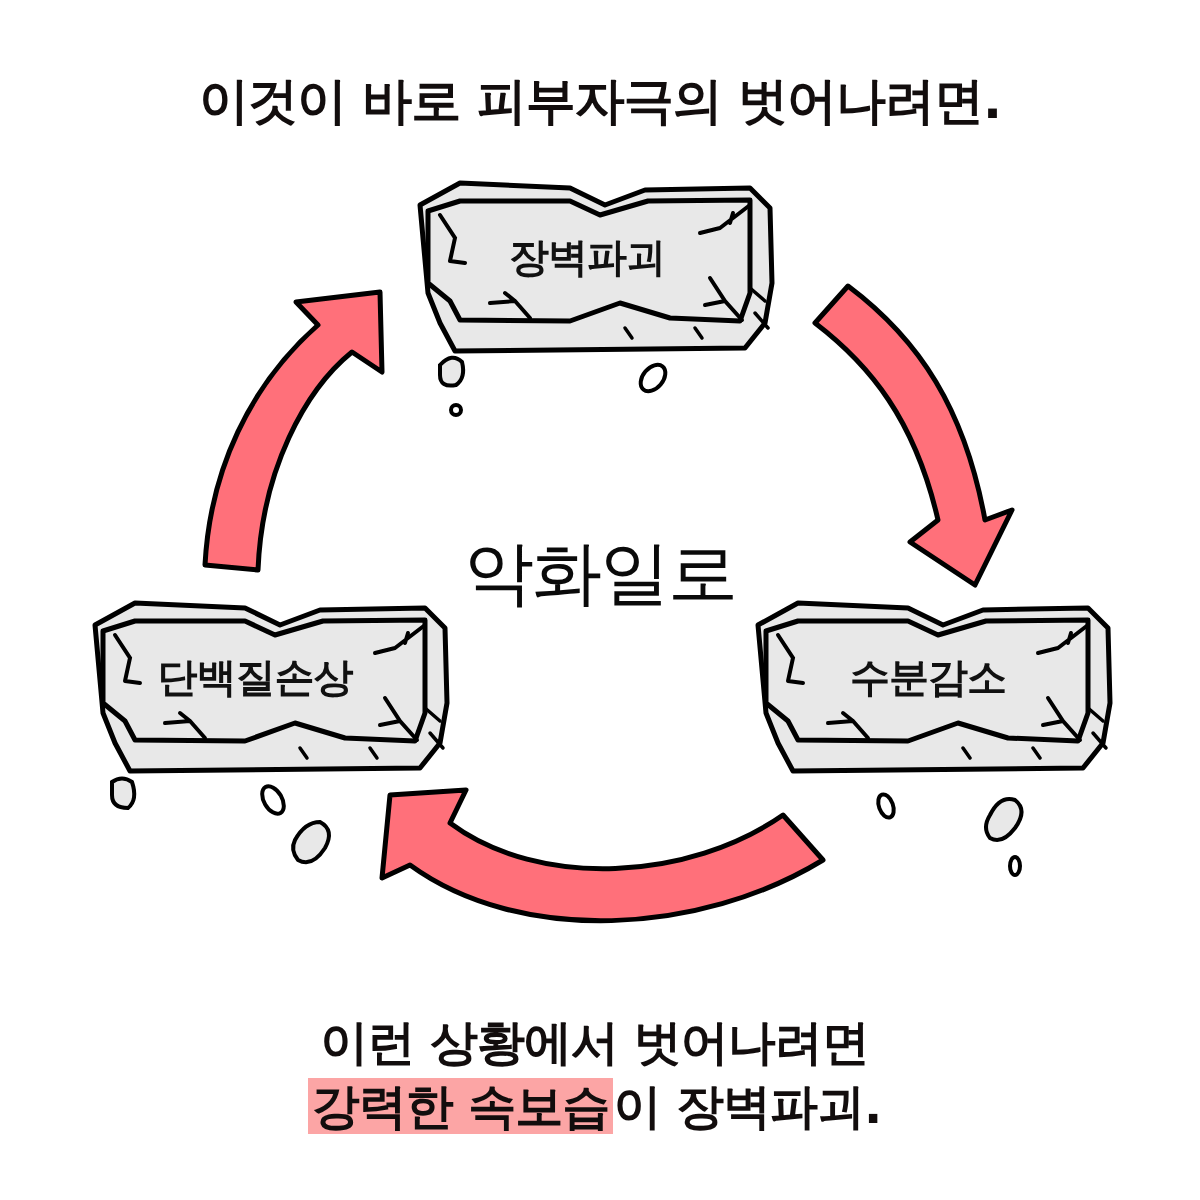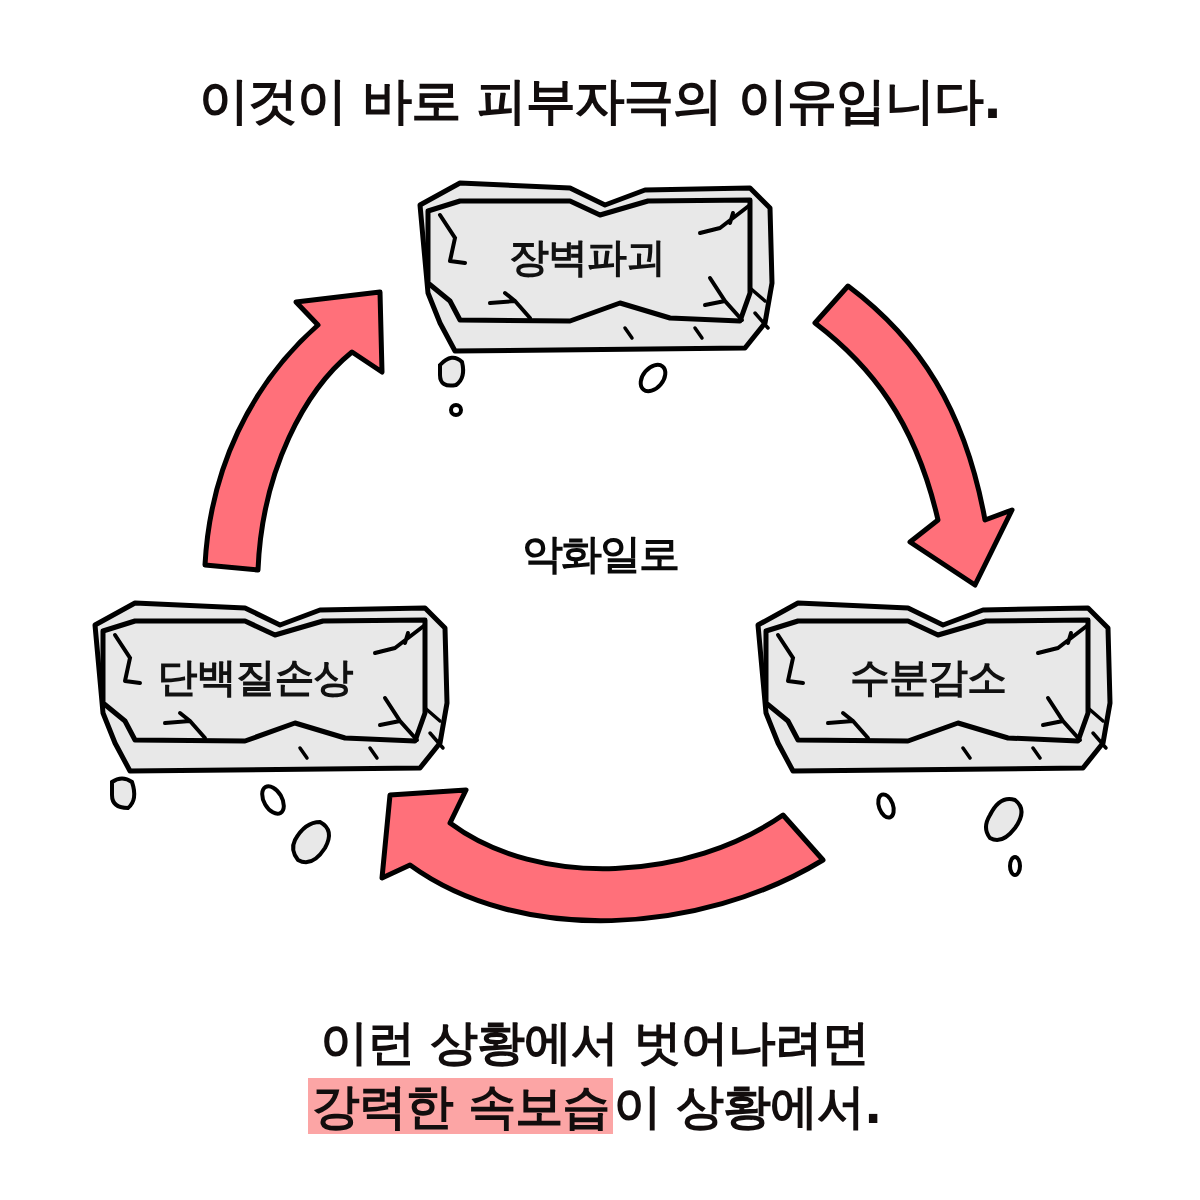--- a/index.html
+++ b/index.html
@@ -1,32 +1,32 @@
 <!DOCTYPE html>
 <html><head>
   <meta charset="utf-8">
   <style>
     html, body { margin: 0; padding: 0; background: #ffffff; }
     body { width: 1200px; height: 1200px; position: relative; overflow: hidden;
            font-family: "DejaVu Sans", "Liberation Sans", sans-serif; color: #111; }
     .title { position: absolute; left: 0; right: 0; top: 68px; text-align: center;
              font-size: 50px; font-weight: bold; letter-spacing: -1px; color: #120d0d; }
     .center-label { position: absolute; left: 0; right: 0; top: 527px; text-align: center;
-                    font-size: 41px; font-weight: bold; letter-spacing: -2px; color: #0a0a0a; }
+                    font-size: 70px; font-weight: normal; letter-spacing: -2px; color: #0a0a0a; }
     .footer { position: absolute; left: 0; right: 11px; top: 1010px; text-align: center;
               font-size: 48px; font-weight: bold; letter-spacing: -1px; line-height: 64px; color: #120d0d; }
     .hl { background: #fca5a5; padding: 0 4px; }
     svg#diagram { position: absolute; left: 0; top: 0; }
     .stone-label { font-family: "DejaVu Sans", "Liberation Sans", sans-serif; font-weight: bold;
                    font-size: 40px; fill: #111; letter-spacing: -1px; }
   </style>
 </head>
 <body>
 
-<div class="title">이것이 바로 피부자극의 이유입니다.</div>
+<div class="title">이것이 바로 피부자극의 벗어나려면.</div>
 
 <svg id="diagram" width="1200" height="1200" viewBox="0 0 1200 1200">
   <defs>
     <g id="stone-shape">
 
       <path d="M0,22 L40,0 L150,5 L185,22 L225,7 L330,5 L350,25 L352,100 L345,140 L325,165 L35,168 L20,140 L8,110 Z" fill="#e8e8e8" stroke="#000" stroke-width="5" stroke-linejoin="round"></path>
 
       <path d="M8,28 L40,18 L150,18 L180,32 L228,18 L330,17 L330,110 L320,138 L250,135 L200,120 L150,138 L40,137 L30,118 L8,100 Z" fill="#e8e8e8" stroke="#000" stroke-width="5" stroke-linejoin="round"></path>
 
       <path d="M20,32 L35,55 L30,78 M30,78 L45,80" fill="none" stroke="#000" stroke-width="4" stroke-linecap="round"></path>
@@ -73,14 +73,14 @@
     <path d="M112,782 Q122,775 132,782 Q138,800 128,808 Q112,808 112,795 Z" fill="#e8e8e8"></path>
     <ellipse cx="273" cy="800" rx="9" ry="15" transform="rotate(-30 273 800)" fill="#fff"></ellipse>
     <path d="M295,840 Q305,822 320,822 Q335,830 325,848 Q312,868 298,860 Q290,850 295,840 Z" fill="#e8e8e8"></path>
   </g>
 </svg>
 
 <div class="center-label">악화일로</div>
 
 <div class="footer">
   <div>이런 상황에서 벗어나려면</div>
-  <div><span class="hl">강력한 속보습</span><span>이 상황에서.</span></div>
+  <div><span class="hl">강력한 속보습</span><span>이 장벽파괴.</span></div>
 </div>
 
 </body></html>

